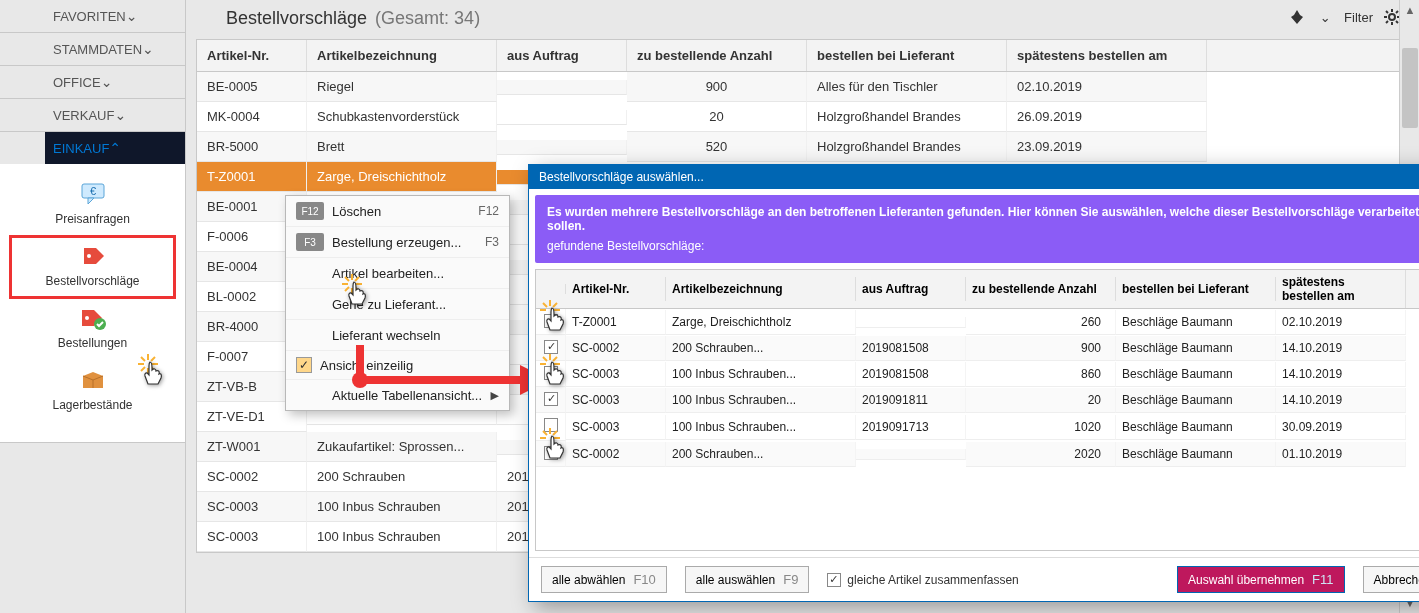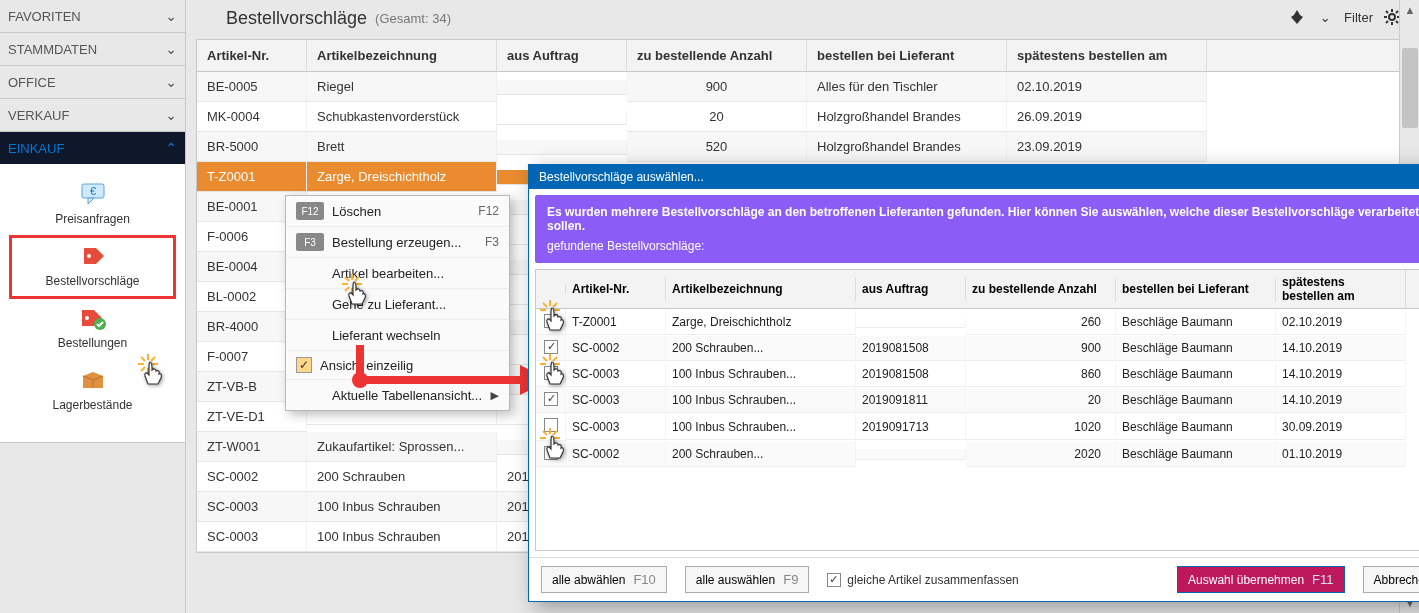--- a/index.html
+++ b/index.html
@@ -1,33 +1,33 @@
 <!DOCTYPE html>
 <html><head>
 <meta charset="utf-8">
 <style>
 * { box-sizing: border-box; font-family: 'Segoe UI', Arial, sans-serif; }
 body { margin: 0; background: #e8e8e8; width: 1419px; height: 613px; overflow: hidden; position: relative; }
 
 
 .sidebar { position: absolute; left: 0; top: 0; width: 186px; height: 613px; background: #e8e8e8; border-right: 1px solid #c8c8c8; }
 .side-section { border-bottom: 1px solid #c8c8c8; }
-.side-header { display: flex; align-items: center; justify-content: space-between; padding: 8px 8px; font-size: 13px; color: #555; cursor: pointer; }
+.side-header { display: flex; align-items: center; justify-content: flex-start; padding: 8px 8px; font-size: 13px; color: #555; cursor: pointer; margin-left: 45px; }
 .side-header.active { color: #0078d4; background: #0f172a; }
 .chev { font-size: 14px; color: #555; }
 .chev.up { color: #0078d4; }
 .side-body { background: #fff; padding: 10px 0 20px; }
 .side-item { display: flex; flex-direction: column; align-items: center; padding: 6px 0 10px; cursor: pointer; font-size: 12px; color: #333; }
 .side-item .ic { width: 34px; height: 28px; margin-bottom: 4px; display:flex; align-items:center; justify-content:center; }
 .side-item.highlight { outline: 3px solid #e33; outline-offset: -2px; background: #fff; margin: 0 10px; padding: 6px 0 10px; }
 
 
 .main { position: absolute; left: 186px; top: 0; right: 0; bottom: 0; background: #e8e8e8; }
 .page-head { display: flex; align-items: center; padding: 8px 40px 10px; font-size: 18px; color: #333; }
-.page-head .count { font-size: 13px; color: #777; margin-left: 8px; }
+.page-head .count { font-size: 18px; color: #777; margin-left: 8px; }
 .head-tools { position:absolute; right: 18px; top: 8px; display:flex; align-items:center; gap:10px; font-size:13px; color:#333; }
 .head-tools .ic { width:18px; height:18px; display:inline-flex; align-items:center; justify-content:center; }
 
 .grid { background:#fff; border:1px solid #c8c8c8; }
 .grid-head, .grid-row { display:grid; grid-template-columns: 110px 190px 130px 180px 200px 200px; align-items:center; font-size:13px; }
 .grid-head { background:#f3f3f3; border-bottom:1px solid #c8c8c8; }
 .grid-head > div { padding:8px 10px; border-right:1px solid #ddd; font-weight:600; color:#333; }
 .grid-row > div { padding:7px 10px; border-bottom:1px solid #e6e6e6; border-right:1px solid #f0f0f0; color:#333; }
 .grid-row.alt > div { background:#f7f7f7; }
 .grid-row.sel > div { background:#e98b2e; color:#fff; }

